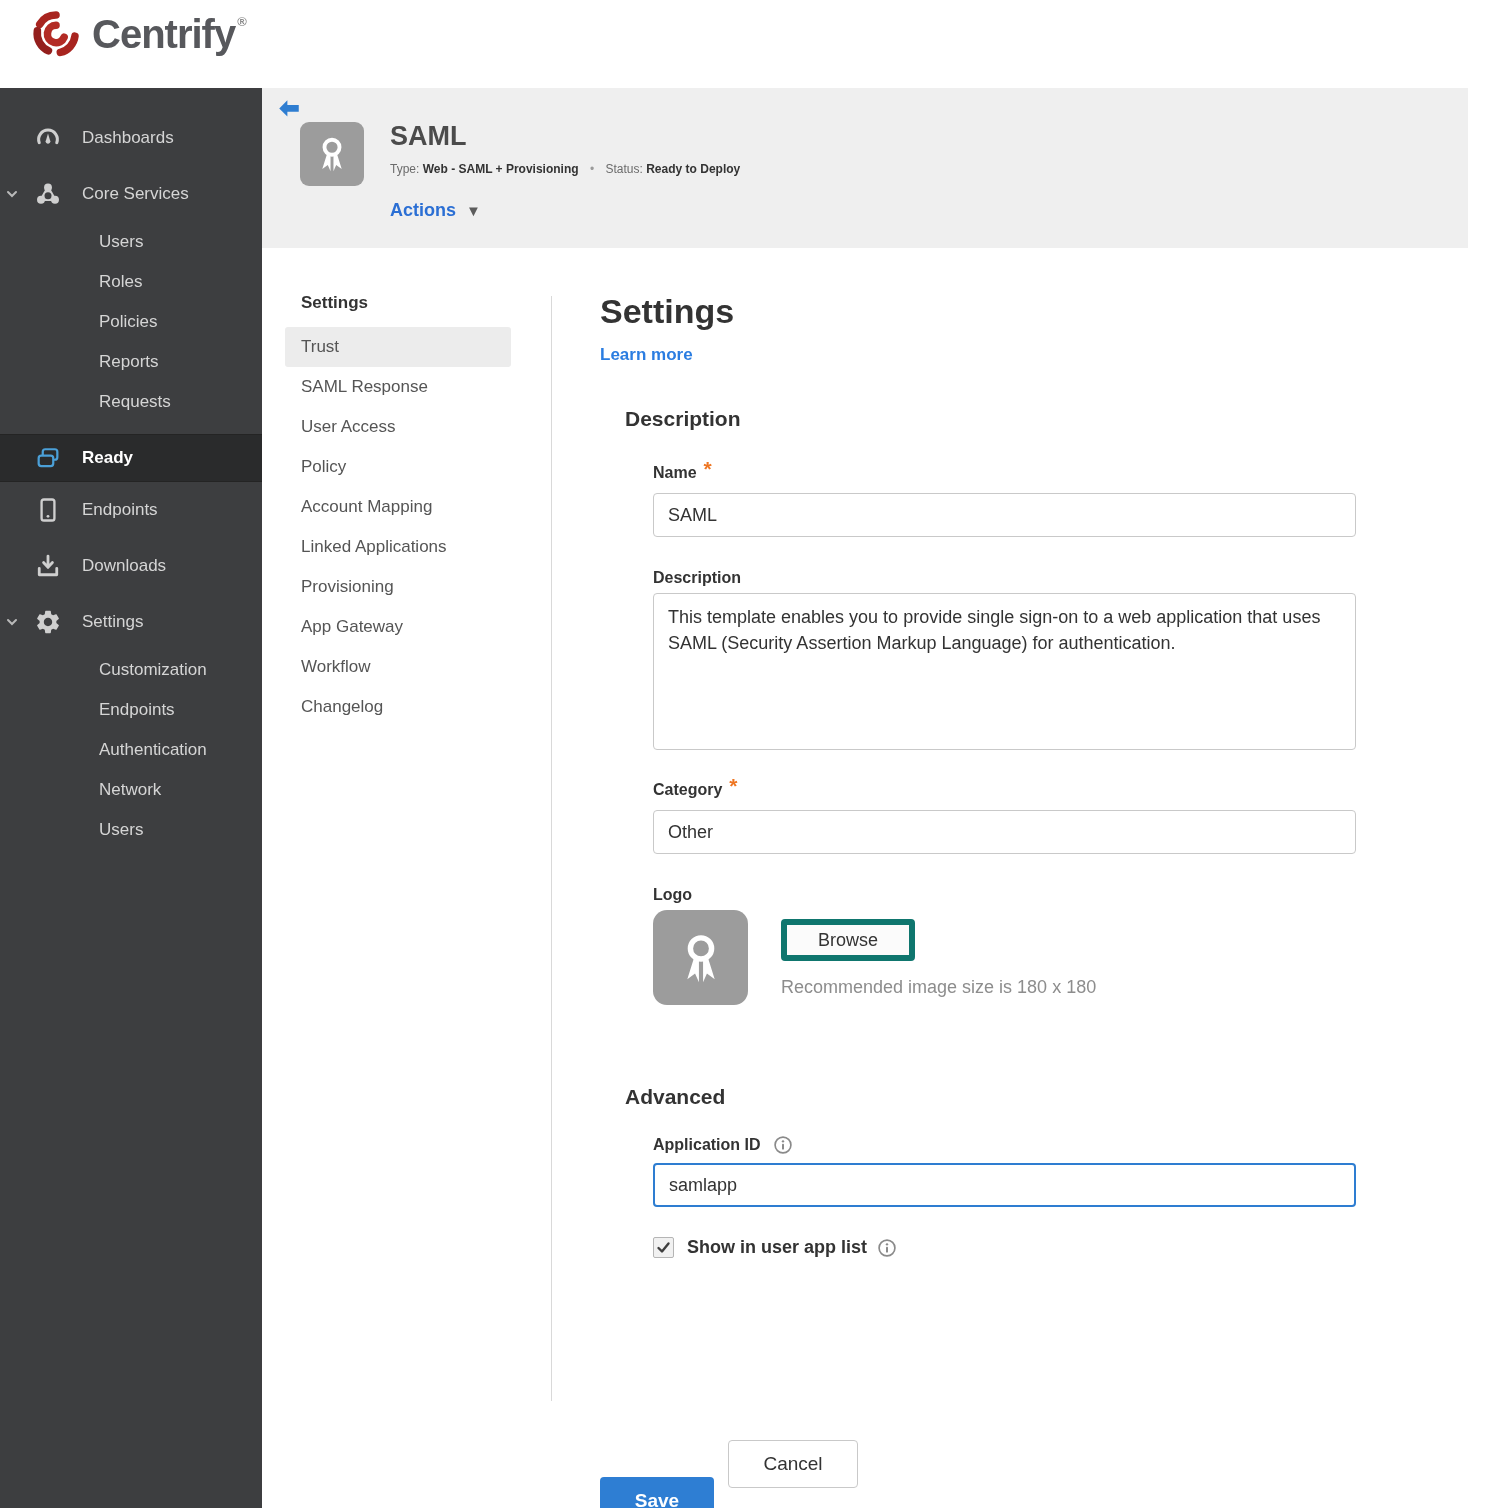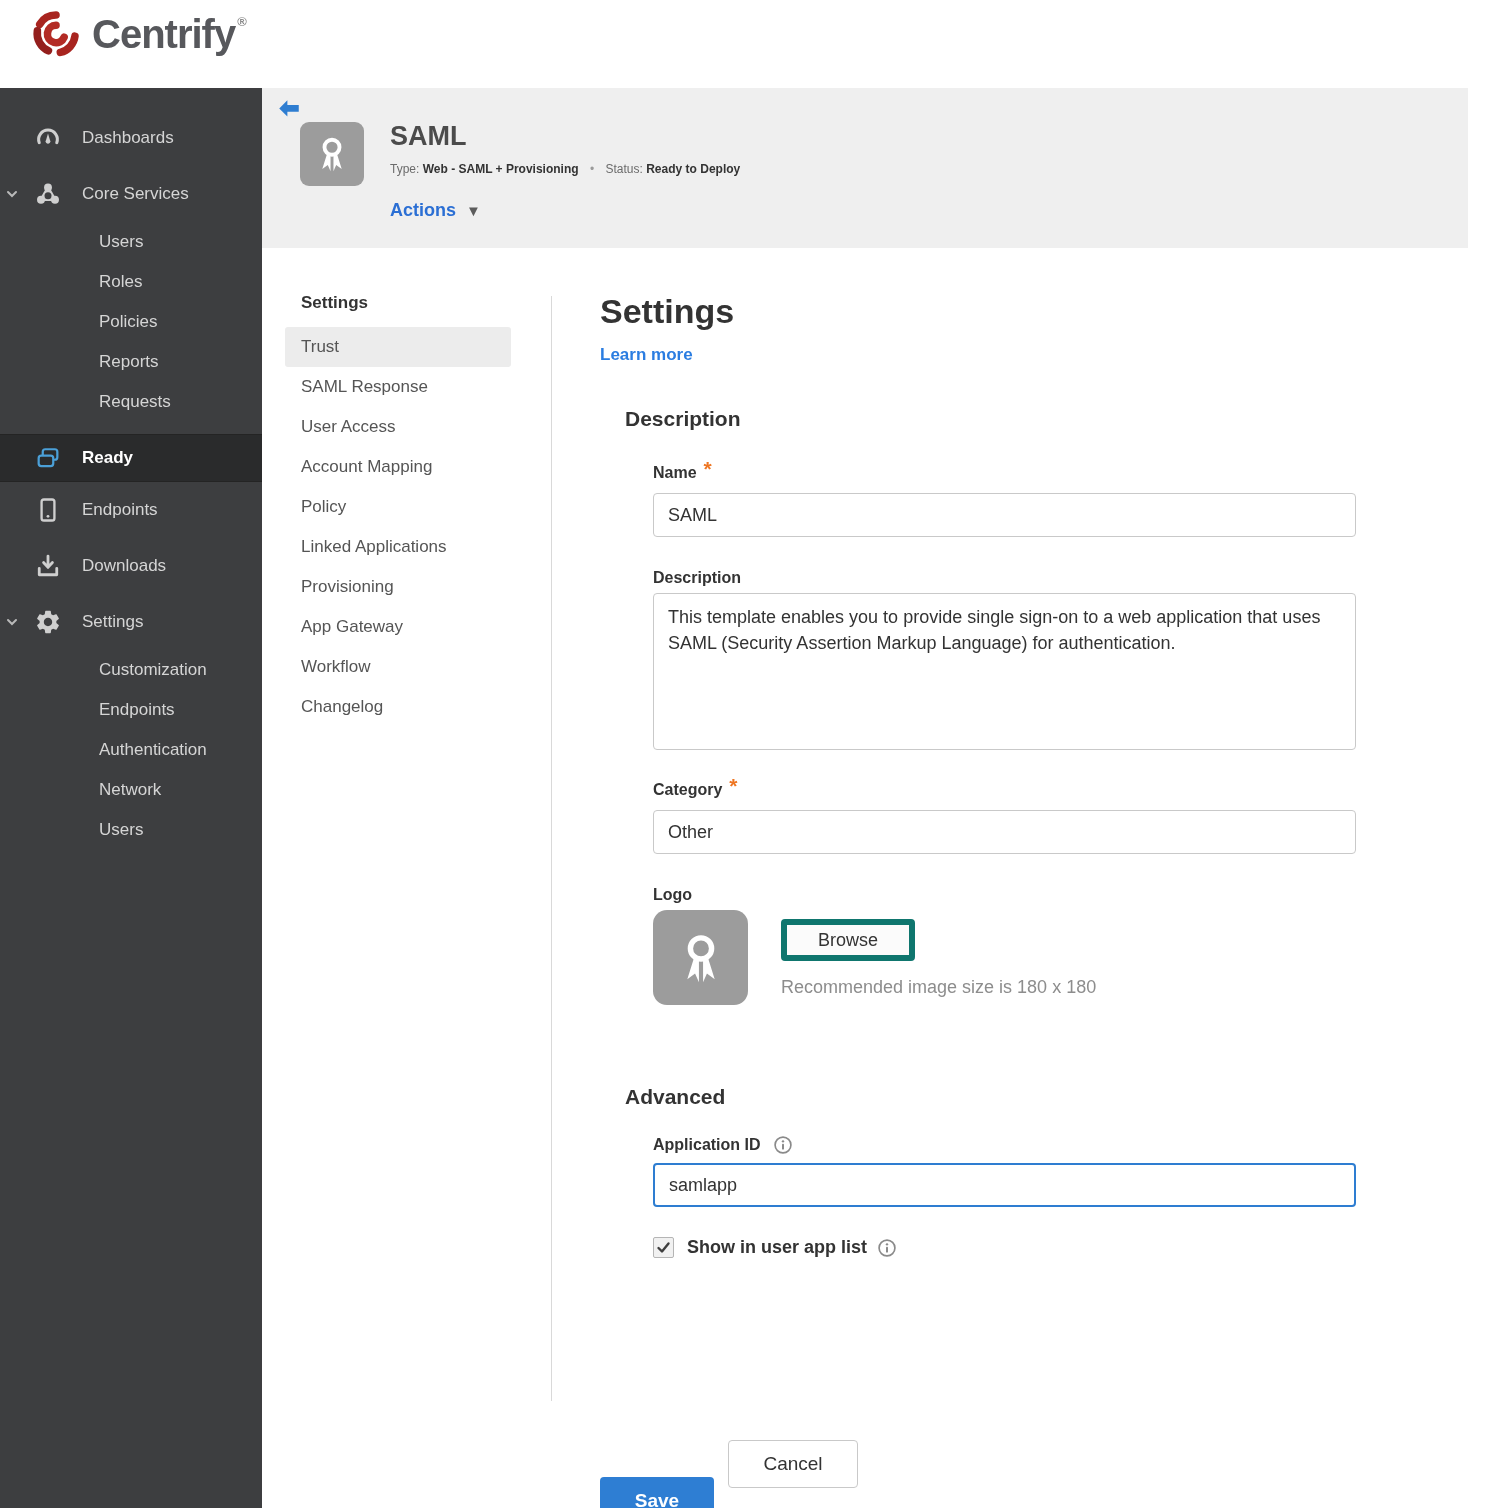--- a/index.html
+++ b/index.html
@@ -250,22 +250,22 @@
       <span class="hd-actions-label">Actions</span>
       <span class="hd-caret">▼</span>
     </div>
   </div>
 
   <div class="subnav">
     <div class="subnav-heading">Settings</div>
     <div class="subnav-item active">Trust</div>
     <div class="subnav-item">SAML Response</div>
     <div class="subnav-item">User Access</div>
+    <div class="subnav-item">Policy</div>
     <div class="subnav-item">Account Mapping</div>
-    <div class="subnav-item">Policy</div>
     <div class="subnav-item">Linked Applications</div>
     <div class="subnav-item">Provisioning</div>
     <div class="subnav-item">App Gateway</div>
     <div class="subnav-item">Workflow</div>
     <div class="subnav-item">Changelog</div>
   </div>
 
   <div class="vdivider"></div>
 
   <div class="form-col">

